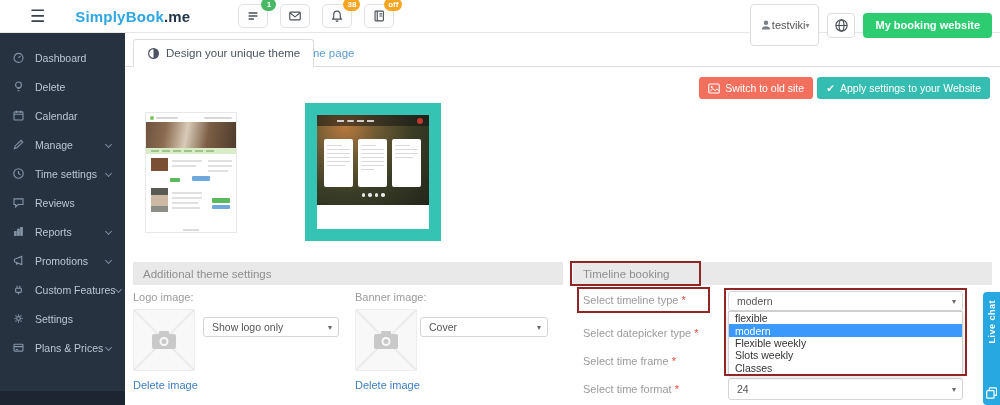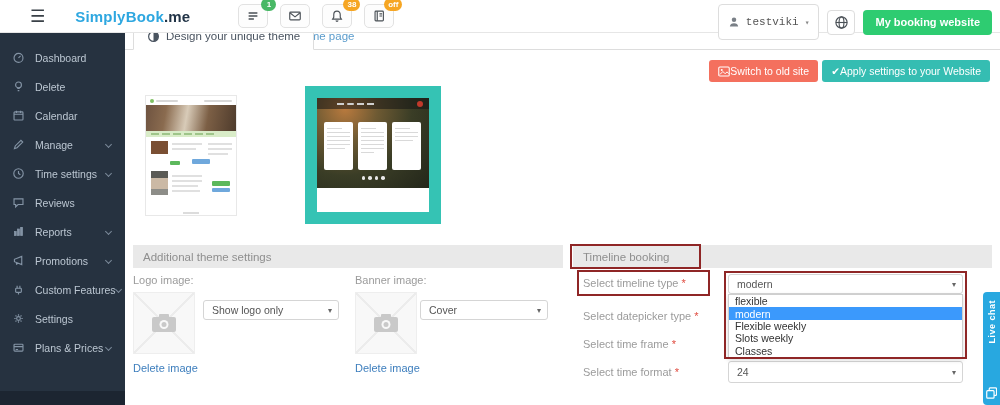--- a/index.html
+++ b/index.html
@@ -16,50 +16,50 @@
   .tb-icons { display:flex; gap:12px; margin-left:48px; }
   .tb-icon-btn { position:relative; width:30px; height:24px; border:1px solid #e2e2e2; border-radius:5px;
     background:#fdfdfd; display:flex; align-items:center; justify-content:center; cursor:pointer; }
   .tb-icon-btn svg { stroke:#4a5056; }
   .badge { position:absolute; top:-7px; right:-9px; min-width:15px; height:13px; padding:0 4px;
     border-radius:8px; font-size:8px; font-weight:bold; color:#fff; display:flex; align-items:center;
     justify-content:center; }
   .badge.green { background:#48b865; }
   .badge.orange { background:#f6a623; }
   .tb-right { position:absolute; right:8px; top:4px; display:flex; align-items:center; gap:8px; }
-  .user-box { height:36px; border:1px solid #ddd; border-radius:4px; background:#fff; display:flex;
-    align-items:center; gap:6px; padding:0 9px; font-size:11px; color:#555; cursor:pointer;font-family:Liberation Mono, monospace; }
+  .user-box { height:42px; border:1px solid #ddd; border-radius:4px; background:#fff; display:flex;
+    align-items:center; padding:0 9px; font-size:11px; color:#555; cursor:pointer; }
   .globe-box { width:28px; height:25px; border:1px solid #ddd; border-radius:4px; background:#fff;
     display:flex; align-items:center; justify-content:center; cursor:pointer; }
   .site-btn { height:25px; background:#2ecc71; border:none; border-radius:4px; color:#fff;
     font-weight:bold; font-size:11px; padding:0 12px; cursor:pointer; }
   .caret { font-size:8px; color:#888; }
 
   
   .sidebar { position:absolute; left:0; top:33px; width:125px; height:372px; background:#263240; z-index:20; }
   .side-list { padding-top:10px; }
   .side-item { height:29px; display:flex; align-items:center; padding:0 12px; cursor:pointer; }
   .side-item svg { stroke:#8494a5; flex:none; }
   .side-item .lbl { color:#bcc7d2; font-size:10.5px; margin-left:10px; flex:1; white-space:nowrap; }
   .chev { width:5px; height:5px; border-right:1px solid #7b8a99; border-bottom:1px solid #7b8a99;
     transform:rotate(45deg); margin-right:2px; flex:none; }
   .side-footer { position:absolute; bottom:0; left:0; width:100%; height:14px; background:#1c2531; }
 
   
-  .main { position:absolute; left:125px; top:16px; width:875px; height:372px; background:#fff; }
+  .main { position:absolute; left:125px; top:33px; width:875px; height:372px; background:#fff; }
   .tab-line { position:absolute; left:0; top:33px; width:875px; border-top:1px solid #ddd; }
   .tab { position:absolute; top:6px; height:28px; display:flex; align-items:center; gap:6px;
     font-size:11.5px; padding:0 13px; cursor:pointer; }
   .tab.active { left:8px; background:#fff; border:1px solid #ddd; border-bottom:1px solid #fff;
     border-radius:3px 3px 0 0; color:#4a5460; z-index:2; }
   .tab.inactive { left:140px; color:#5b9ccc; }
 
   .actions { position:absolute; top:44px; right:10px; display:flex; gap:4px; }
   .btn { height:22px; border:none; border-radius:3px; color:#fff; font-size:10.5px; padding:0 9px;
-    display:flex; align-items:center; cursor:pointer; white-space:nowrap; }
+    display:flex; align-items:center; gap:5px; cursor:pointer; white-space:nowrap; }
   .btn.red { background:#f4705e; }
   .btn.teal { background:#35bdb2; }
 
   
   .thumb1 { position:absolute; left:20px; top:79px; width:92px; height:121px; background:#fff;
     border:1px solid #e8e8e8; cursor:pointer; overflow:hidden; }
   .t1-head { height:9px; display:flex; align-items:center; gap:2px; padding:0 4px; }
   .t1-dot { width:4px; height:4px; border-radius:50%; background:#7fc063; }
   .t1-dash { height:2px; background:#d7d7d7; border-radius:1px; }
   .t1-hero { height:26px; background:linear-gradient(100deg,#6e5340 0%,#8a6b4f 22%,#d8cbb8 45%,#7c5f45 68%,#4e3b2c 100%); }

